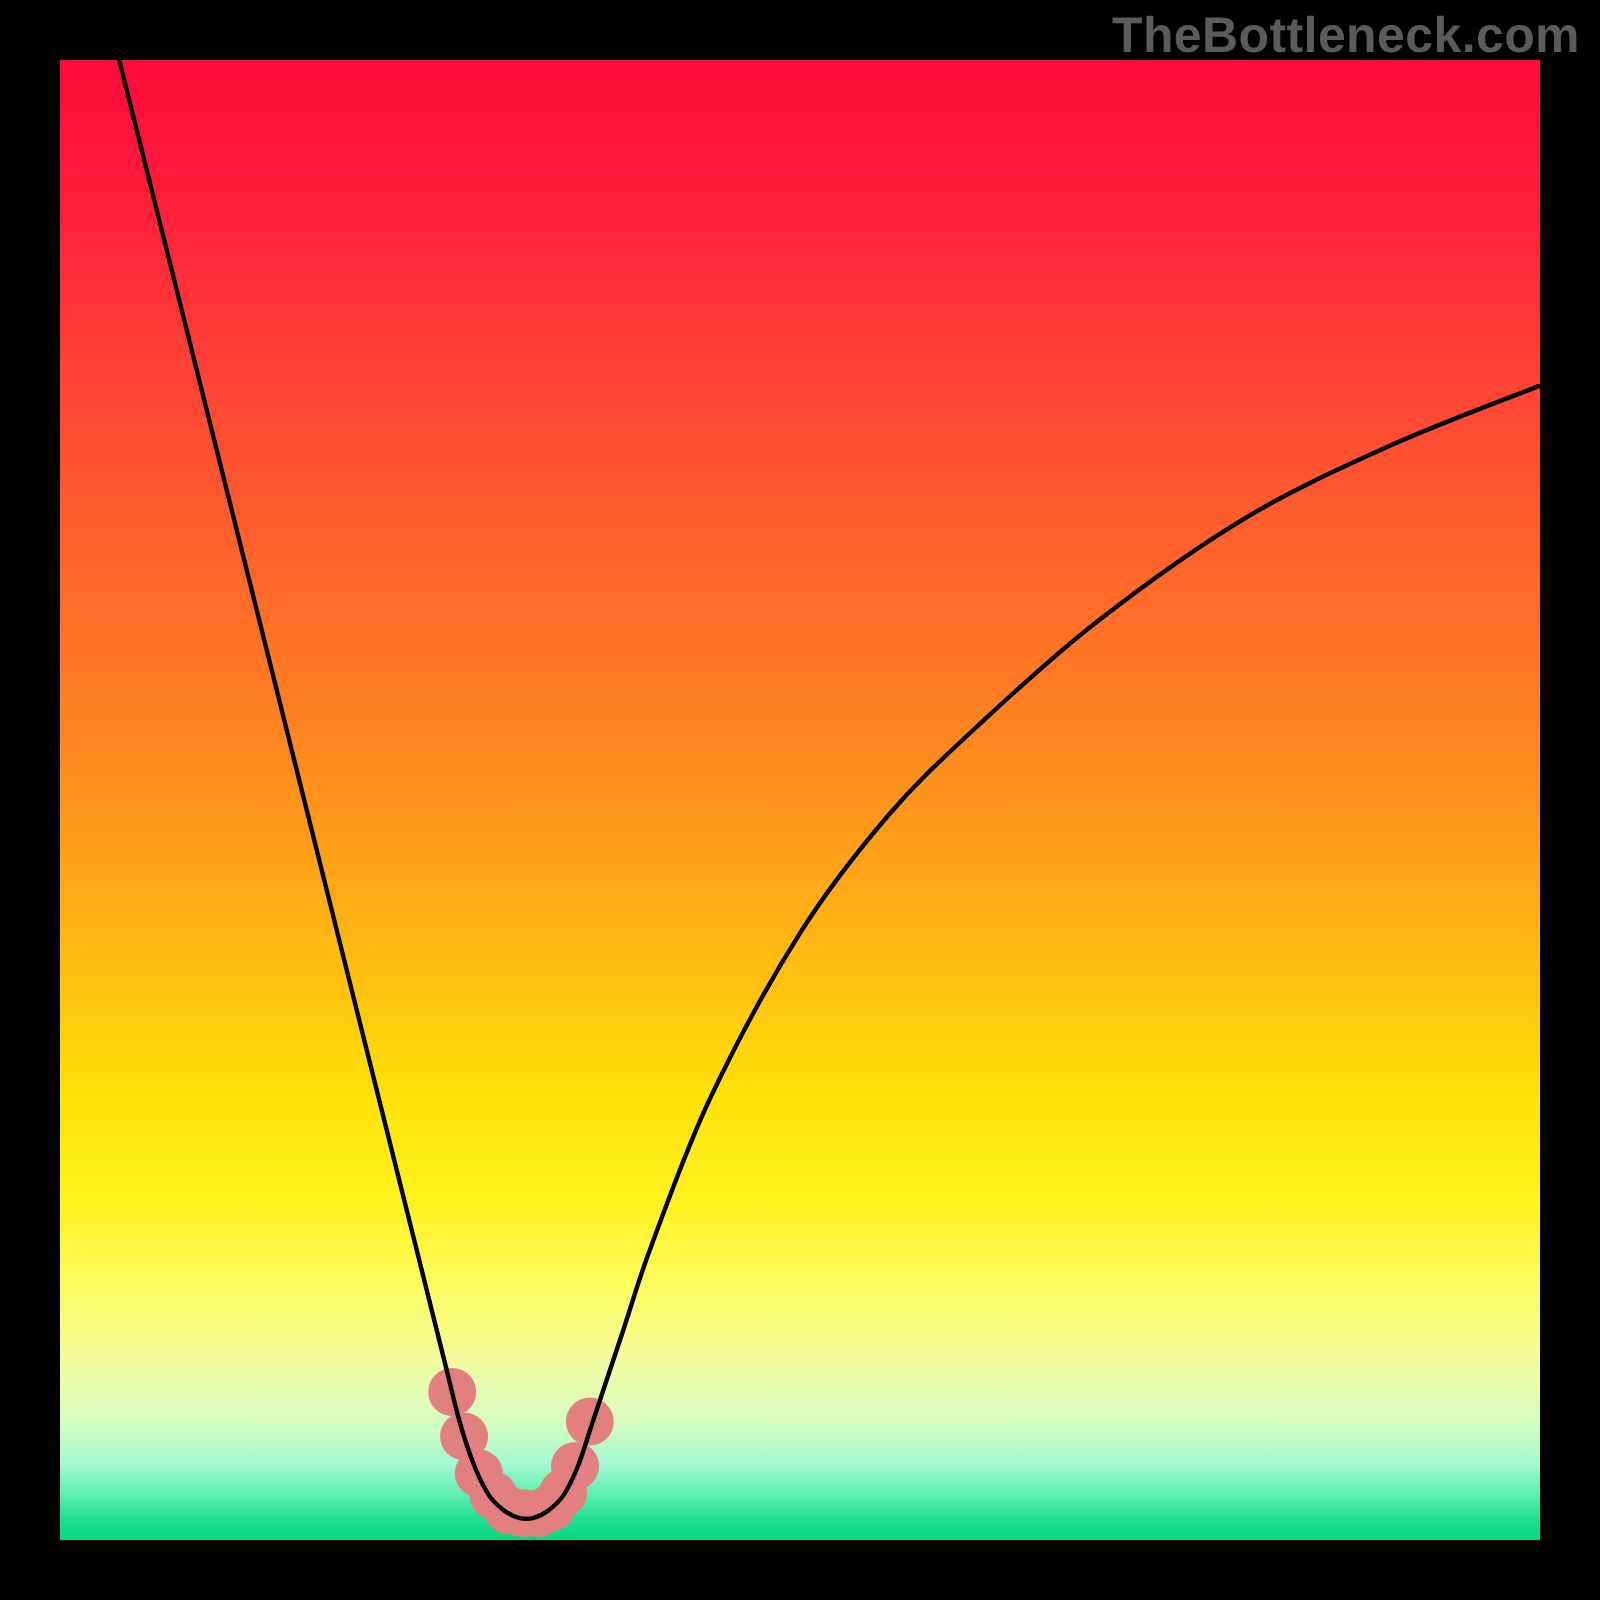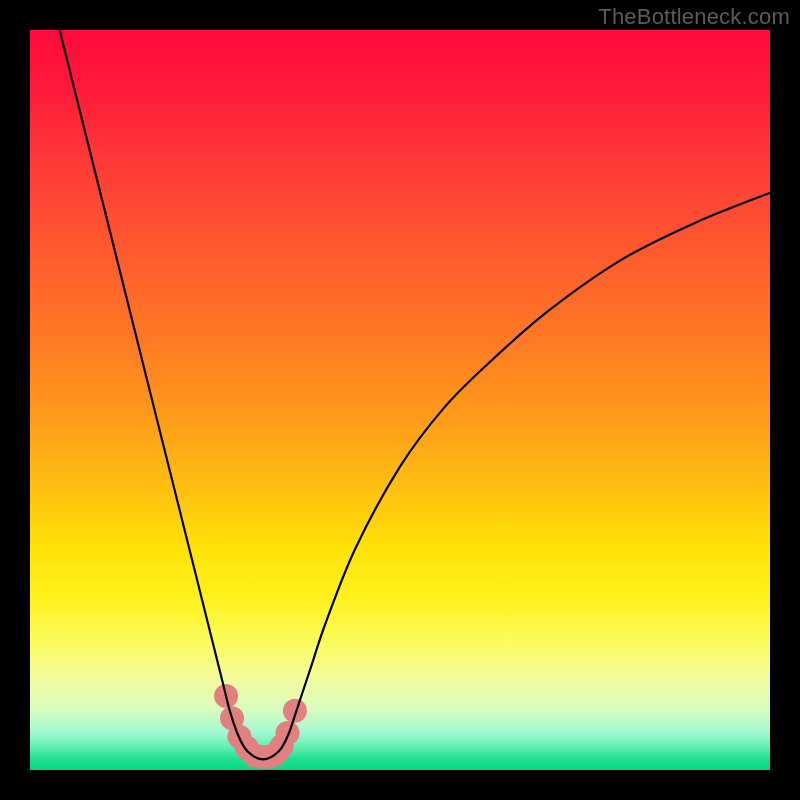--- a/index.html
+++ b/index.html
@@ -59,22 +59,22 @@
     left: 0;
     top: 0;
     width: 740px;
     height: 740px;
   }
   .watermark {
     position: absolute;
     top: 4px;
     right: 10px;
     color: #5b5b5b;
-    font-size: 22px;
-    font-weight: 400;
+    font-size: 25px;
+    font-weight: 700;
     letter-spacing: 0.2px;
     user-select: none;
   }
 </style>
 </head>
 <body>
 
 <div class="frame">
 
   <div class="plot-area">

